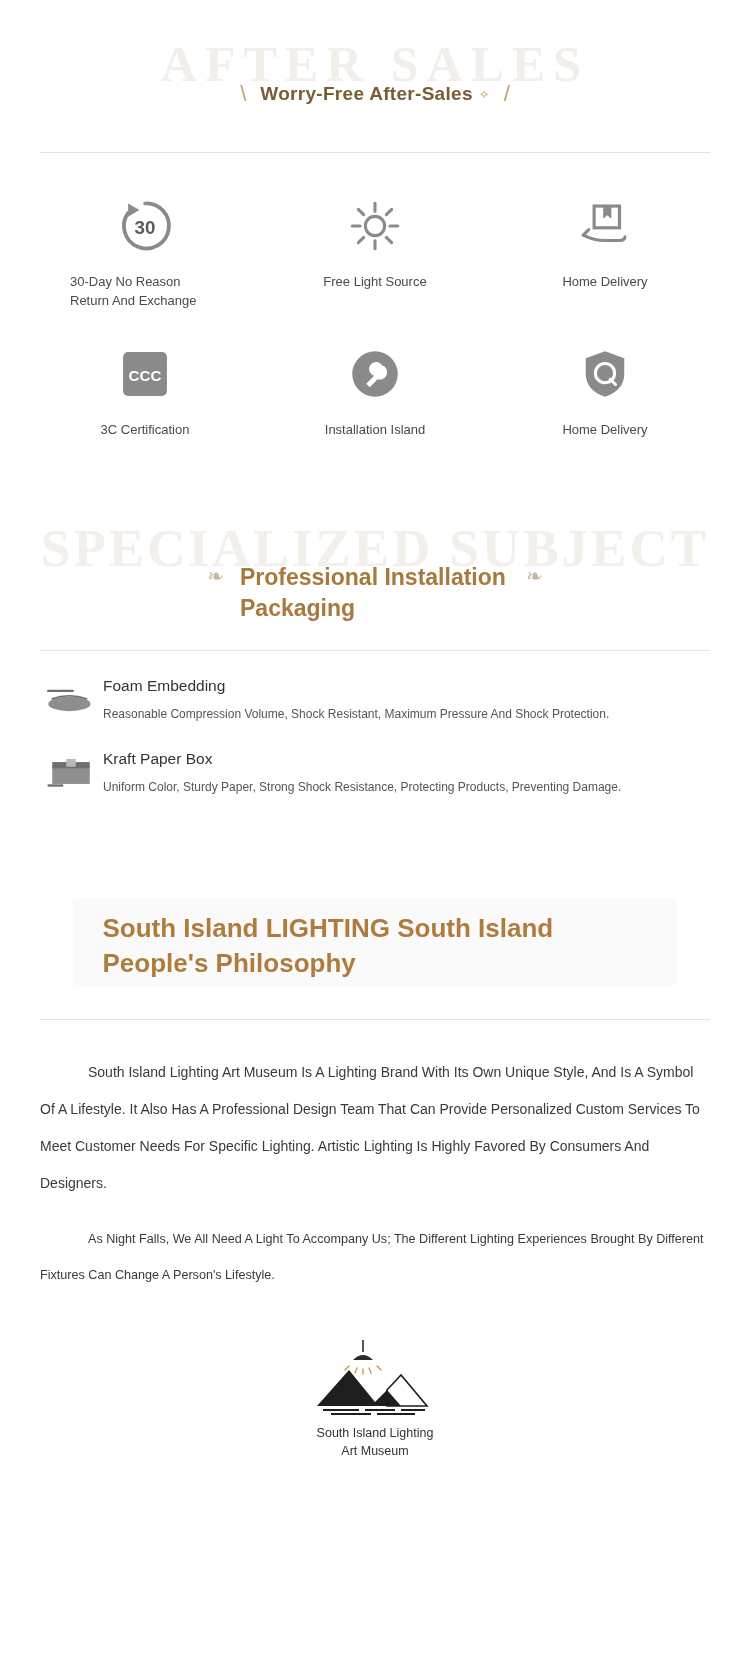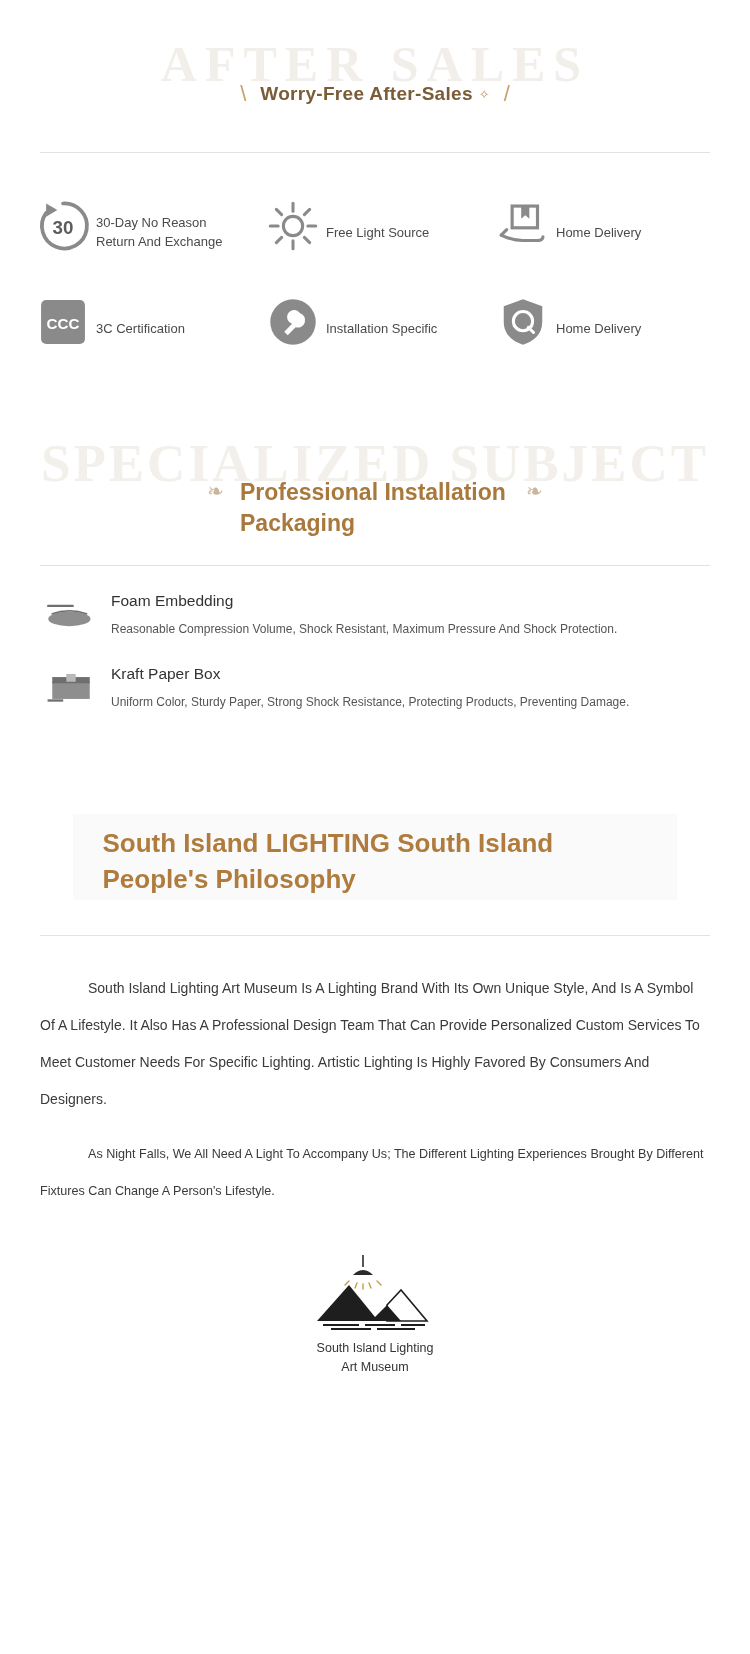--- a/index.html
+++ b/index.html
@@ -48,21 +48,21 @@
     background: #e2e2e2;
     margin: 36px 40px 0 40px;
   }
 
   .icon-grid {
     display: grid;
     grid-template-columns: repeat(3, 1fr);
     row-gap: 30px;
     padding: 40px 30px 0 30px;
   }
-  .icon-cell { display: flex; flex-direction: row; align-items: center; }
+  .icon-cell { display: flex; flex-direction: column; align-items: center; }
   .icon-art { width: 66px; height: 66px; display: flex; align-items: center; justify-content: center; }
   .icon-cap {
     margin-top: 14px;
     font-size: 13px;
     color: #4a4a4a;
     text-align: center;
     line-height: 1.45;
     max-width: 150px;
     word-break: break-word;
   }
@@ -89,21 +89,21 @@
     font-size: 23px;
     font-weight: 700;
     color: #a8783d;
     line-height: 1.35;
     width: 270px;
     text-align: left;
     margin-top: 12px;
   }
   .pack-rule { height: 1px; background: #e2e2e2; margin: 26px 40px 0 40px; }
 
-  .pack-item { display: flex; gap: 14px; padding: 26px 45px 0 45px; }
+  .pack-item { display: flex; gap: 6px; padding: 26px 45px 0 45px; }
   .pack-ico { width: 52px; min-width: 52px; display: flex; align-items: flex-start; justify-content: center; padding-top: 4px; }
   .pack-body { flex: 1; }
   .pack-h { font-size: 15.5px; color: #333; margin-bottom: 10px; }
   .pack-p { font-size: 12px; color: #555; line-height: 1.6; max-width: 530px; }
 
   
   .sec-phil { position: relative; margin-top: 80px; }
   .phil-band {
     position: absolute;
     left: 73px; right: 73px;
@@ -207,21 +207,21 @@
       <div class="icon-cap">3C Certification</div>
     </div>
 
     <div class="icon-cell">
       <div class="icon-art">
         <svg viewBox="0 0 64 64" width="56" height="56">
           <circle cx="32" cy="32" r="26" fill="#8a8a8a"></circle>
           <path d="M40 22 a8 8 0 1 0 -9 12 l-9 9 4 4 9-9 a8 8 0 0 0 5-16 z" fill="#ffffff"></path>
         </svg>
       </div>
-      <div class="icon-cap">Installation Specific</div>
+      <div class="icon-cap">Installation Island</div>
     </div>
 
     <div class="icon-cell">
       <div class="icon-art">
         <svg viewBox="0 0 64 64" width="56" height="56">
           <path d="M32 6 L54 14 V32 C54 46 44 54 32 58 C20 54 10 46 10 32 V14 Z" fill="#8a8a8a"></path>
           <circle cx="32" cy="31" r="11" fill="none" stroke="#ffffff" stroke-width="3.5"></circle>
           <line x1="38" y1="38" x2="44" y2="44" stroke="#ffffff" stroke-width="3.5" stroke-linecap="round"></line>
         </svg>
       </div>

